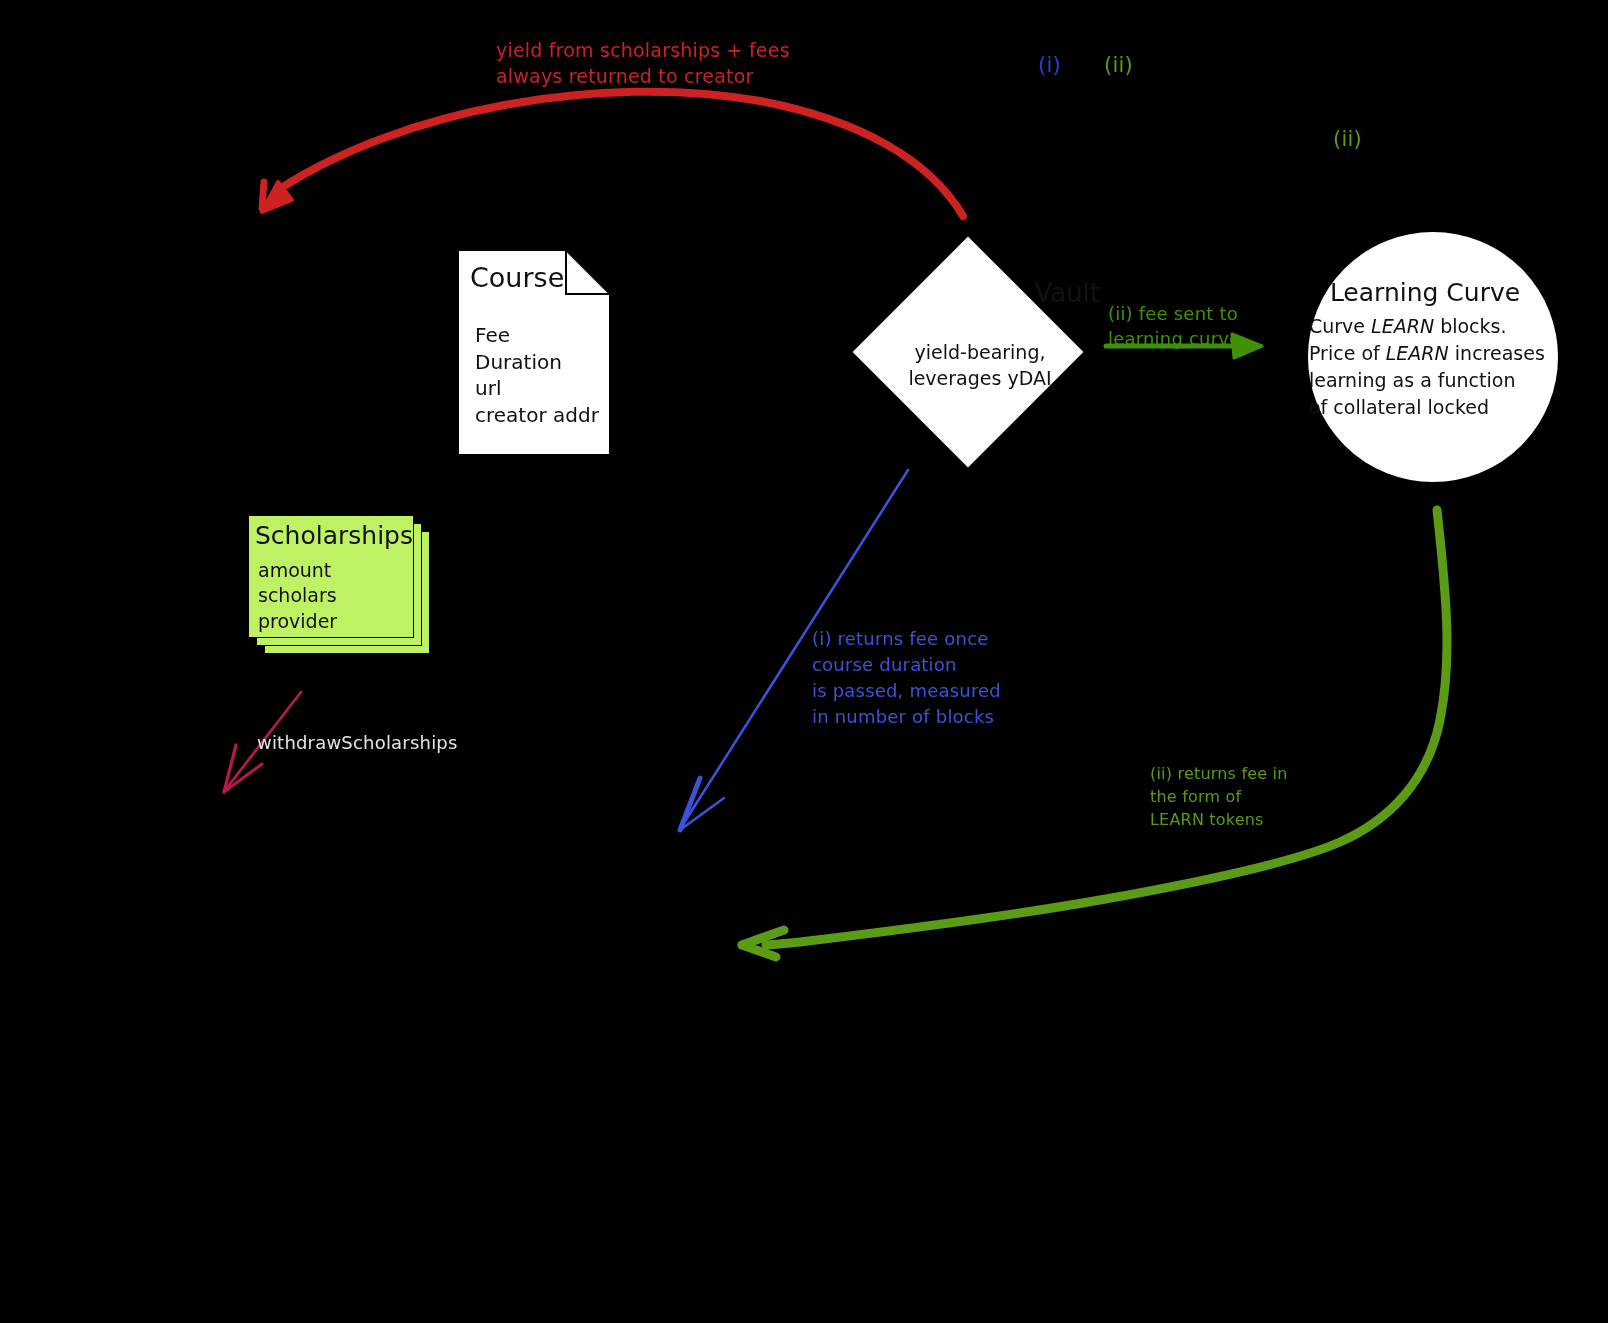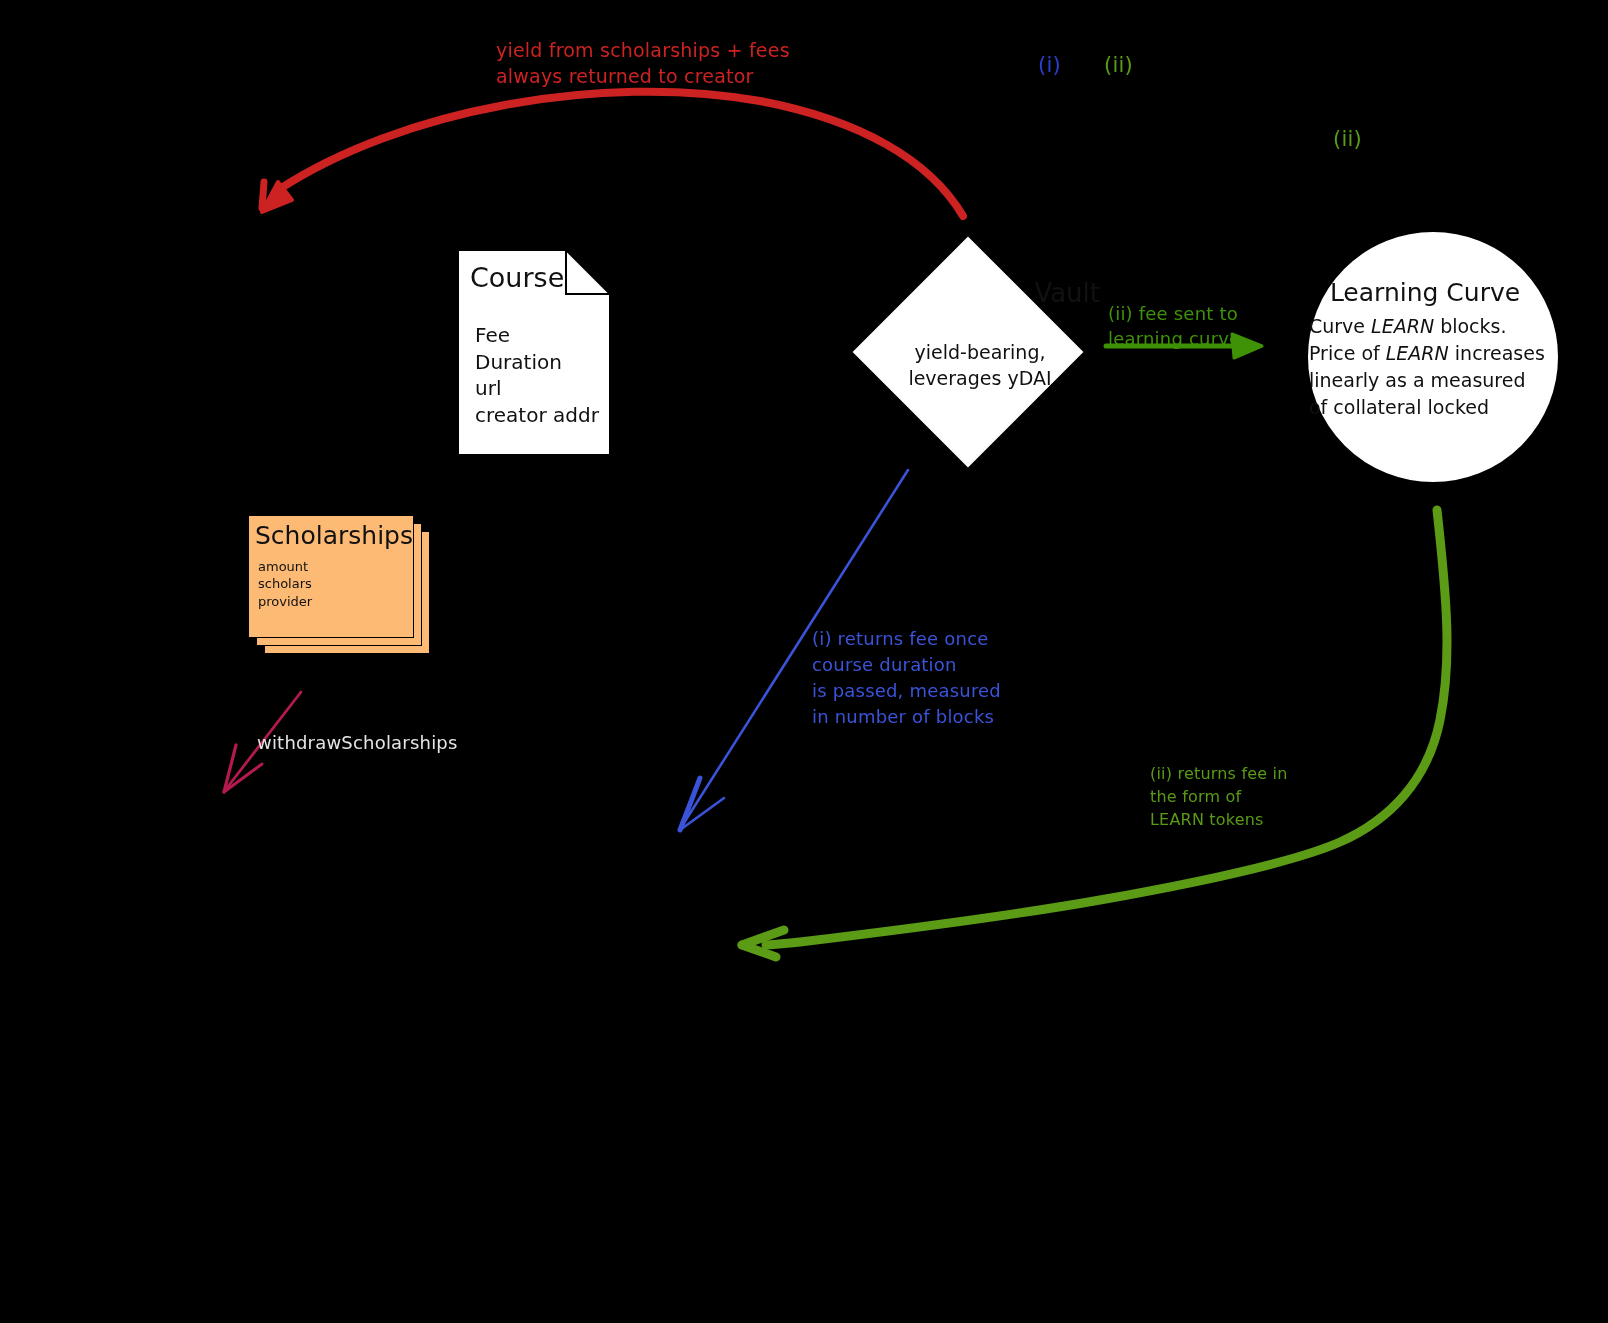--- a/index.html
+++ b/index.html
@@ -60,42 +60,42 @@
   
   #scholarships-stack {
     position: absolute;
     left: 248px;
     top: 515px;
     width: 185px;
     height: 150px;
   }
   #scholarships-stack .card {
     position: absolute;
-    background: #fdba74;
+    background: #bef264;
     border: 1.6px solid #000000;
     width: 166px;
     height: 123px;
     box-sizing: border-box;
   }
   #scholarships-stack .c3 { left: 16px; top: 16px; }
   #scholarships-stack .c2 { left: 8px;  top: 8px;  }
   #scholarships-stack .c1 { left: 0px;  top: 0px;  }
   #scholarships-stack .sch-title {
     position: absolute;
     left: 6px;
     top: 5px;
     font-size: 25px;
     color: #111111;
     white-space: pre;
   }
   #scholarships-stack .sch-lines {
     position: absolute;
     left: 9px;
     top: 42px;
-    font-size: 13px;
+    font-size: 19px;
     color: #111111;
     line-height: 1.33;
   }
 
   
   #vault-label {
     position: absolute;
     left: 860px;
     top: 278px;
     width: 240px;
@@ -265,21 +265,21 @@
   </div>
 
   <div id="vault-label">Vault</div>
   <div id="vault-sub" style="white-space:pre">yield-bearing,
 leverages yDAI</div>
 
   <div id="lc-title">Learning Curve</div>
   <div id="lc-body">
     <div><span>Curve </span><span class="ital">LEARN</span><span> blocks.</span></div>
     <div><span>Price of </span><span class="ital">LEARN</span><span> increases</span></div>
-    <div>linearly as a measured</div>
+    <div>learning as a function</div>
     <div>of collateral locked</div>
   </div>
 
   <div class="hand" id="red-note">yield from scholarships + fees
 always returned to creator</div>
 
   <div class="hand" id="marker-i">(i)</div>
 
   <div class="hand" id="marker-ii-top">(ii)</div>
 

